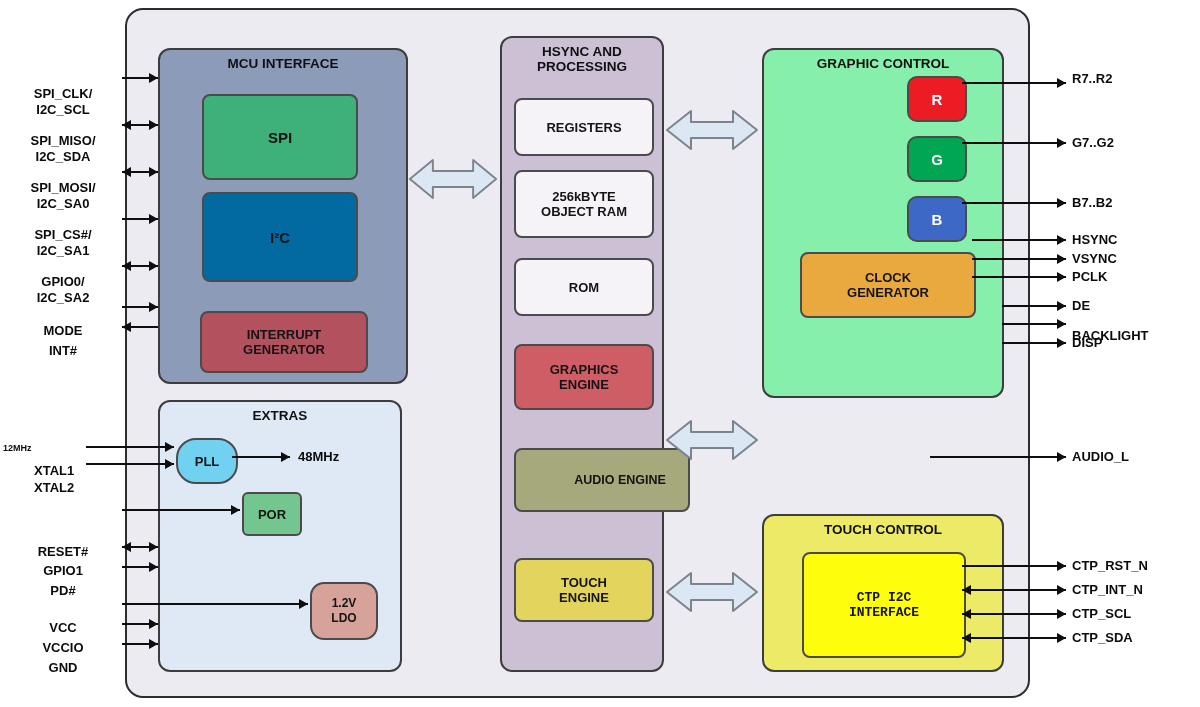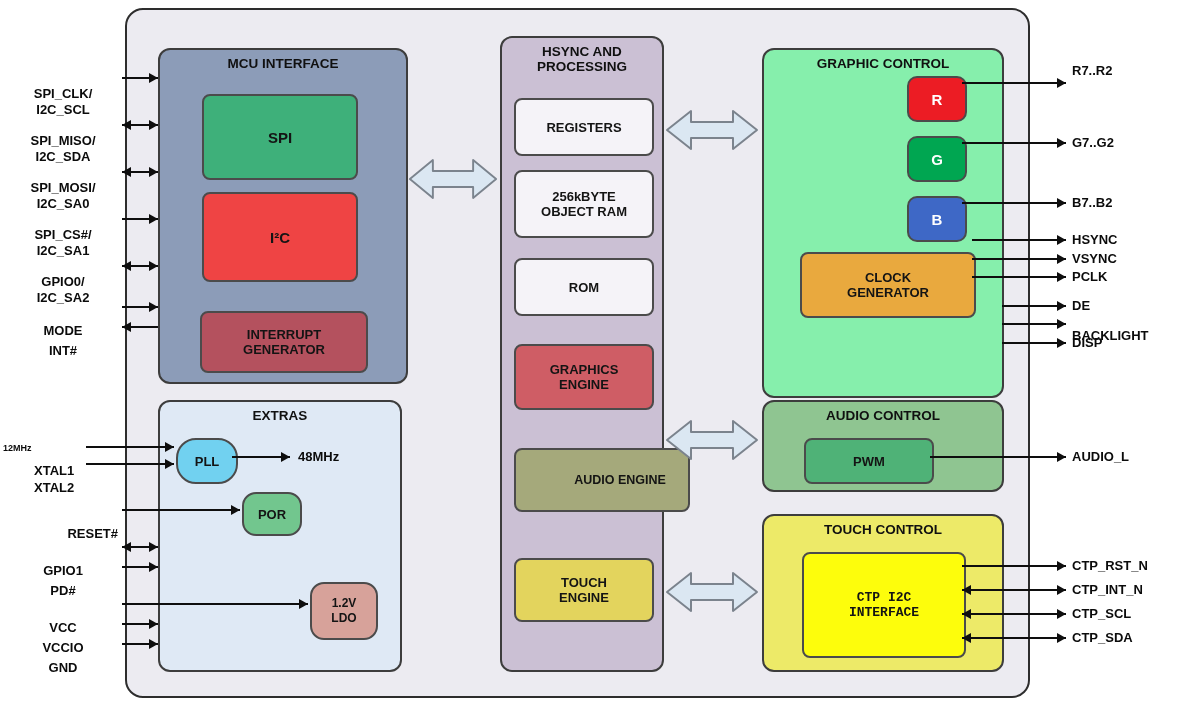--- a/index.html
+++ b/index.html
@@ -16,24 +16,24 @@
         font-size:13px;line-height:15px;color:#141414;white-space:pre-line;}
   
   .mcu{left:158px;top:48px;width:246px;height:332px;background:#8c9cb8;}
   .extras{left:158px;top:400px;width:240px;height:268px;background:#dfe9f5;}
   .memory{left:500px;top:36px;width:160px;height:632px;background:#cbc0d4;}
   .gcontrol{left:762px;top:36px;width:238px;height:346px;background:#86efac;margin-top:12px;}
   .acontrol{left:762px;top:400px;width:238px;height:88px;background:#8fc591;}
   .tcontrol{left:762px;top:514px;width:238px;height:154px;background:#edea68;}
   
   .spi{left:42px;top:44px;width:152px;height:82px;background:#3eb07a;font-size:15px;}
-  .i2c{left:42px;top:142px;width:152px;height:86px;background:#ef4444;font-size:15px;}
+  .i2c{left:42px;top:142px;width:152px;height:86px;background:#0369a1;font-size:15px;}
   .intgen{left:40px;top:261px;width:164px;height:58px;background:#b4515e;}
   .pll{left:16px;top:36px;width:58px;height:42px;background:#71d1f0;border-radius:20px;}
-  .por{left:82px;top:90px;width:56px;height:40px;background:#72c68e;border-radius:14px;}
+  .por{left:82px;top:90px;width:56px;height:40px;background:#72c68e;border-radius:6px;}
   .ldo{left:150px;top:180px;width:64px;height:54px;background:#d7a29a;border-radius:14px;font-size:12px;}
   .registers{left:12px;top:60px;width:136px;height:54px;background:#f5f3f8;}
   .ram{left:12px;top:132px;width:136px;height:64px;background:#f5f3f8;}
   .rom{left:12px;top:220px;width:136px;height:54px;background:#f5f3f8;}
   .geng{left:12px;top:306px;width:136px;height:62px;background:#cf5d65;}
   .aeng{left:12px;top:410px;width:136px;height:60px;background:#a5a97b;font-size:12.5px;padding-left:36px;}
   .teng{left:12px;top:520px;width:136px;height:60px;background:#e3d45d;}
   .rblk{left:143px;top:26px;width:56px;height:42px;background:#ec1c24;color:#ffffff;font-size:15px;border-radius:10px;}
   .gblk{left:143px;top:86px;width:56px;height:42px;background:#00a651;color:#ffffff;font-size:15px;border-radius:10px;}
   .bblk{left:143px;top:146px;width:56px;height:42px;background:#3e68c6;color:#ffffff;font-size:15px;border-radius:10px;}
@@ -94,24 +94,20 @@
 
   <div class="group gcontrol">
     <div class="gtitle">GRAPHIC CONTROL</div>
     <div class="node rblk">R</div>
     <div class="node gblk">G</div>
     <div class="node bblk">B</div>
     <div class="node clkgen">CLOCK
 GENERATOR</div>
   </div>
 
-  <div class="group acontrol">
-    <div class="gtitle">AUDIO CONTROL</div>
-    <div class="node pwm">PWM</div>
-  </div>
 
   <div class="group tcontrol">
     <div class="gtitle">TOUCH CONTROL</div>
     <div class="node ctp">CTP I2C
 INTERFACE</div>
   </div>
 
   <svg class="bus" style="left:407px;top:156px" width="92" height="46" viewBox="0 0 96 46" preserveAspectRatio="none">
     <polygon points="3,23 27,4 27,15 69,15 69,4 93,23 69,42 69,31 27,31 27,42"></polygon>
   </svg>
@@ -159,40 +155,40 @@
     <div class="ah ah-r" style="left: 149px; top: 302px;"></div>
     <div class="pin-label" style="top: 319px;">INT#</div>
     <div class="wire" style="left: 122px; top: 326px; width: 36px;"></div>
     <div class="ah ah-l" style="left: 122px; top: 322px;"></div>
     <div class="pin-label pin-label-plain" style="top: 439px;">XTAL1</div>
     <div class="wire" style="left: 86px; top: 446px; width: 88px;"></div>
     <div class="ah ah-r" style="left: 165px; top: 442px;"></div>
     <div class="pin-label pin-label-plain" style="top: 456px;">XTAL2</div>
     <div class="wire" style="left: 86px; top: 463px; width: 88px;"></div>
     <div class="ah ah-r" style="left: 165px; top: 459px;"></div>
-    <div class="pin-label" style="top: 502px; text-align: right;">RESET#</div>
+    <div class="pin-label" style="top: 520px;">RESET#</div>
     <div class="wire" style="left: 122px; top: 509px; width: 118px;"></div>
     <div class="ah ah-r" style="left: 231px; top: 505px;"></div>
     <div class="pin-label" style="top: 539px;">GPIO1</div>
     <div class="wire" style="left: 122px; top: 546px; width: 36px;"></div>
     <div class="ah ah-r" style="left: 149px; top: 542px;"></div>
     <div class="ah ah-l" style="left: 122px; top: 542px;"></div>
     <div class="pin-label" style="top: 559px;">PD#</div>
     <div class="wire" style="left: 122px; top: 566px; width: 36px;"></div>
     <div class="ah ah-r" style="left: 149px; top: 562px;"></div>
     <div class="pin-label" style="top: 596px;">VCC</div>
     <div class="wire" style="left: 122px; top: 603px; width: 186px;"></div>
     <div class="ah ah-r" style="left: 299px; top: 599px;"></div>
     <div class="pin-label" style="top: 616px;">VCCIO</div>
     <div class="wire" style="left: 122px; top: 623px; width: 36px;"></div>
     <div class="ah ah-r" style="left: 149px; top: 619px;"></div>
     <div class="pin-label" style="top: 636px;">GND</div>
     <div class="wire" style="left: 122px; top: 643px; width: 36px;"></div>
     <div class="ah ah-r" style="left: 149px; top: 639px;"></div>
-    <div class="pin-label-right" style="top: 63px;">R7..R2</div>
+    <div class="pin-label-right" style="top: 71px;">R7..R2</div>
     <div class="wire" style="left: 962px; top: 82px; width: 104px;"></div>
     <div class="ah ah-r" style="left: 1057px; top: 78px;"></div>
     <div class="pin-label-right" style="top: 135px;">G7..G2</div>
     <div class="wire" style="left: 962px; top: 142px; width: 104px;"></div>
     <div class="ah ah-r" style="left: 1057px; top: 138px;"></div>
     <div class="pin-label-right" style="top: 195px;">B7..B2</div>
     <div class="wire" style="left: 962px; top: 202px; width: 104px;"></div>
     <div class="ah ah-r" style="left: 1057px; top: 198px;"></div>
     <div class="pin-label-right" style="top: 232px;">HSYNC</div>
     <div class="wire" style="left: 972px; top: 239px; width: 94px;"></div>

